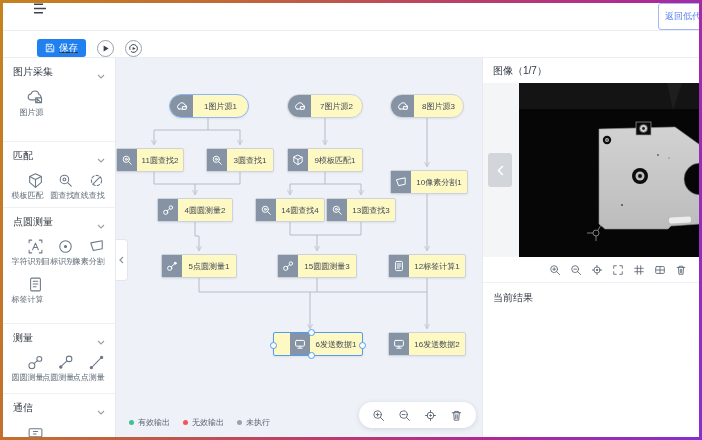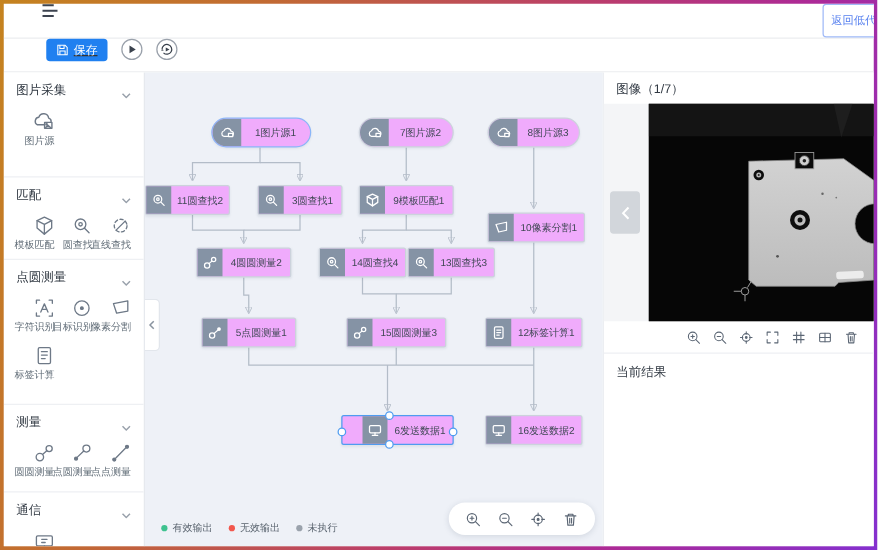--- a/index.html
+++ b/index.html
@@ -5,40 +5,40 @@
   html,body{margin:0;padding:0;}
   .frame{width:702px;height:440px;box-sizing:border-box;padding:3px;
     background:linear-gradient(110deg,#c5831f 0%,#c26a33 25%,#bb3d6b 55%,#ad2a96 75%,#8430cf 100%);
     font-family:"Liberation Sans",sans-serif;}
   .app{width:100%;height:100%;background:#fff;display:flex;flex-direction:column;overflow:hidden;position:relative;color:#333;}
   svg{display:block;}
   
   .hdr{height:27px;flex:none;border-bottom:1px solid #ebedf0;display:flex;justify-content:space-between;padding:0 0 0 30px;}
   .hdr .micon svg{stroke:#3d4450;fill:none;stroke-width:1.6;}
   .ret-btn{flex:none;border:1px solid #9fb9f7;color:#557fef;background:#fff;font-size:9px;line-height:1;padding:4px 6px;border-radius:3px;margin-right:-9px;white-space:nowrap;}
-  .tbar{height:26px;flex:none;border-bottom:1px solid #ebedf0;display:flex;align-items:flex-start;gap:11px;padding:0 10px 0 34px;text-decoration:underline;}
+  .tbar{height:26px;flex:none;border-bottom:1px solid #ebedf0;display:flex;align-items:flex-end;gap:11px;padding:0 10px 0 34px;text-decoration:underline;}
   .save-btn{background:#2080f0;color:#fff;font-size:9.5px;height:18px;padding:0 8px;border-radius:3px;display:flex;align-items:center;gap:4px;border:none;}
   .save-btn svg{stroke:#fff;fill:none;stroke-width:1;}
   .cir-btn{width:17px;height:17px;border-radius:50%;border:1px solid #9aa1ab;background:#fff;display:flex;align-items:center;justify-content:center;padding:0;}
   
   .main{flex:1;display:flex;min-height:0;}
   .sidebar{width:112px;flex:none;border-right:1px solid #e6e9ee;display:flex;flex-direction:column;overflow:hidden;background:#fff;}
   .sec{box-sizing:border-box;padding:7px 10px 0;border-bottom:1px solid #eef0f3;flex:none;}
   .sec.last{flex:1;border-bottom:none;}
   .sec-t{font-size:10px;color:#303842;display:flex;justify-content:space-between;align-items:flex-end;}
   .sec-t svg{stroke:#9aa2ac;fill:none;stroke-width:1.2;}
   .items{display:flex;flex-wrap:wrap;}
   .item{width:30.6px;margin-top:9px;display:flex;flex-direction:column;align-items:flex-end;gap:1px;cursor:pointer;}
   .item .lbl{font-size:8px;color:#5f6b76;white-space:nowrap;}
   .si svg{stroke:#6e7987;fill:none;stroke-width:1;stroke-linecap:round;stroke-linejoin:round;}
   
   .canvas{flex:1;min-width:0;background:#eef1f7;position:relative;overflow:hidden;}
   .edges{position:absolute;left:0;top:0;}
   .edges path{stroke:#b3bcc8;fill:none;stroke-width:1;}
-  .node{position:absolute;height:22px;box-sizing:content-box;display:flex;align-items:stretch;background:#f0abfc;border:1px solid #ccd3dc;border-radius:2px;box-shadow:0 1px 2px rgba(40,60,90,.08);cursor:pointer;}
+  .node{position:absolute;height:22px;box-sizing:content-box;display:flex;align-items:stretch;background:#fef9c3;border:1px solid #ccd3dc;border-radius:2px;box-shadow:0 1px 2px rgba(40,60,90,.08);cursor:pointer;}
   .node .nicon{width:20px;flex:none;background:#8593a5;display:flex;align-items:center;justify-content:center;}
   .node .nlabel{flex:1;display:flex;align-items:center;justify-content:center;font-size:8px;color:#3f4754;white-space:nowrap;padding:0 2px;}
   .node.pill{border-radius:12px;overflow:hidden;}
   .node.pill .nicon{width:23px;}
   .node.selsrc{border-color:#8ab6f8;}
   .node.sel{border-color:#4f9cf0;padding-left:16px;}
   .ns svg{stroke:#fff;fill:none;stroke-width:1;stroke-linecap:round;stroke-linejoin:round;}
   .hdl{position:absolute;width:5px;height:5px;border:1px solid #4f9cf0;background:#fff;border-radius:50%;}
   .collapse-tab{position:absolute;left:0;top:181px;width:11px;height:40px;background:#fff;border:1px solid #e2e6ec;border-left:none;border-radius:0 4px 4px 0;display:flex;align-items:center;justify-content:center;cursor:pointer;}
   .collapse-tab svg{stroke:#8a94a0;fill:none;stroke-width:1.2;}

